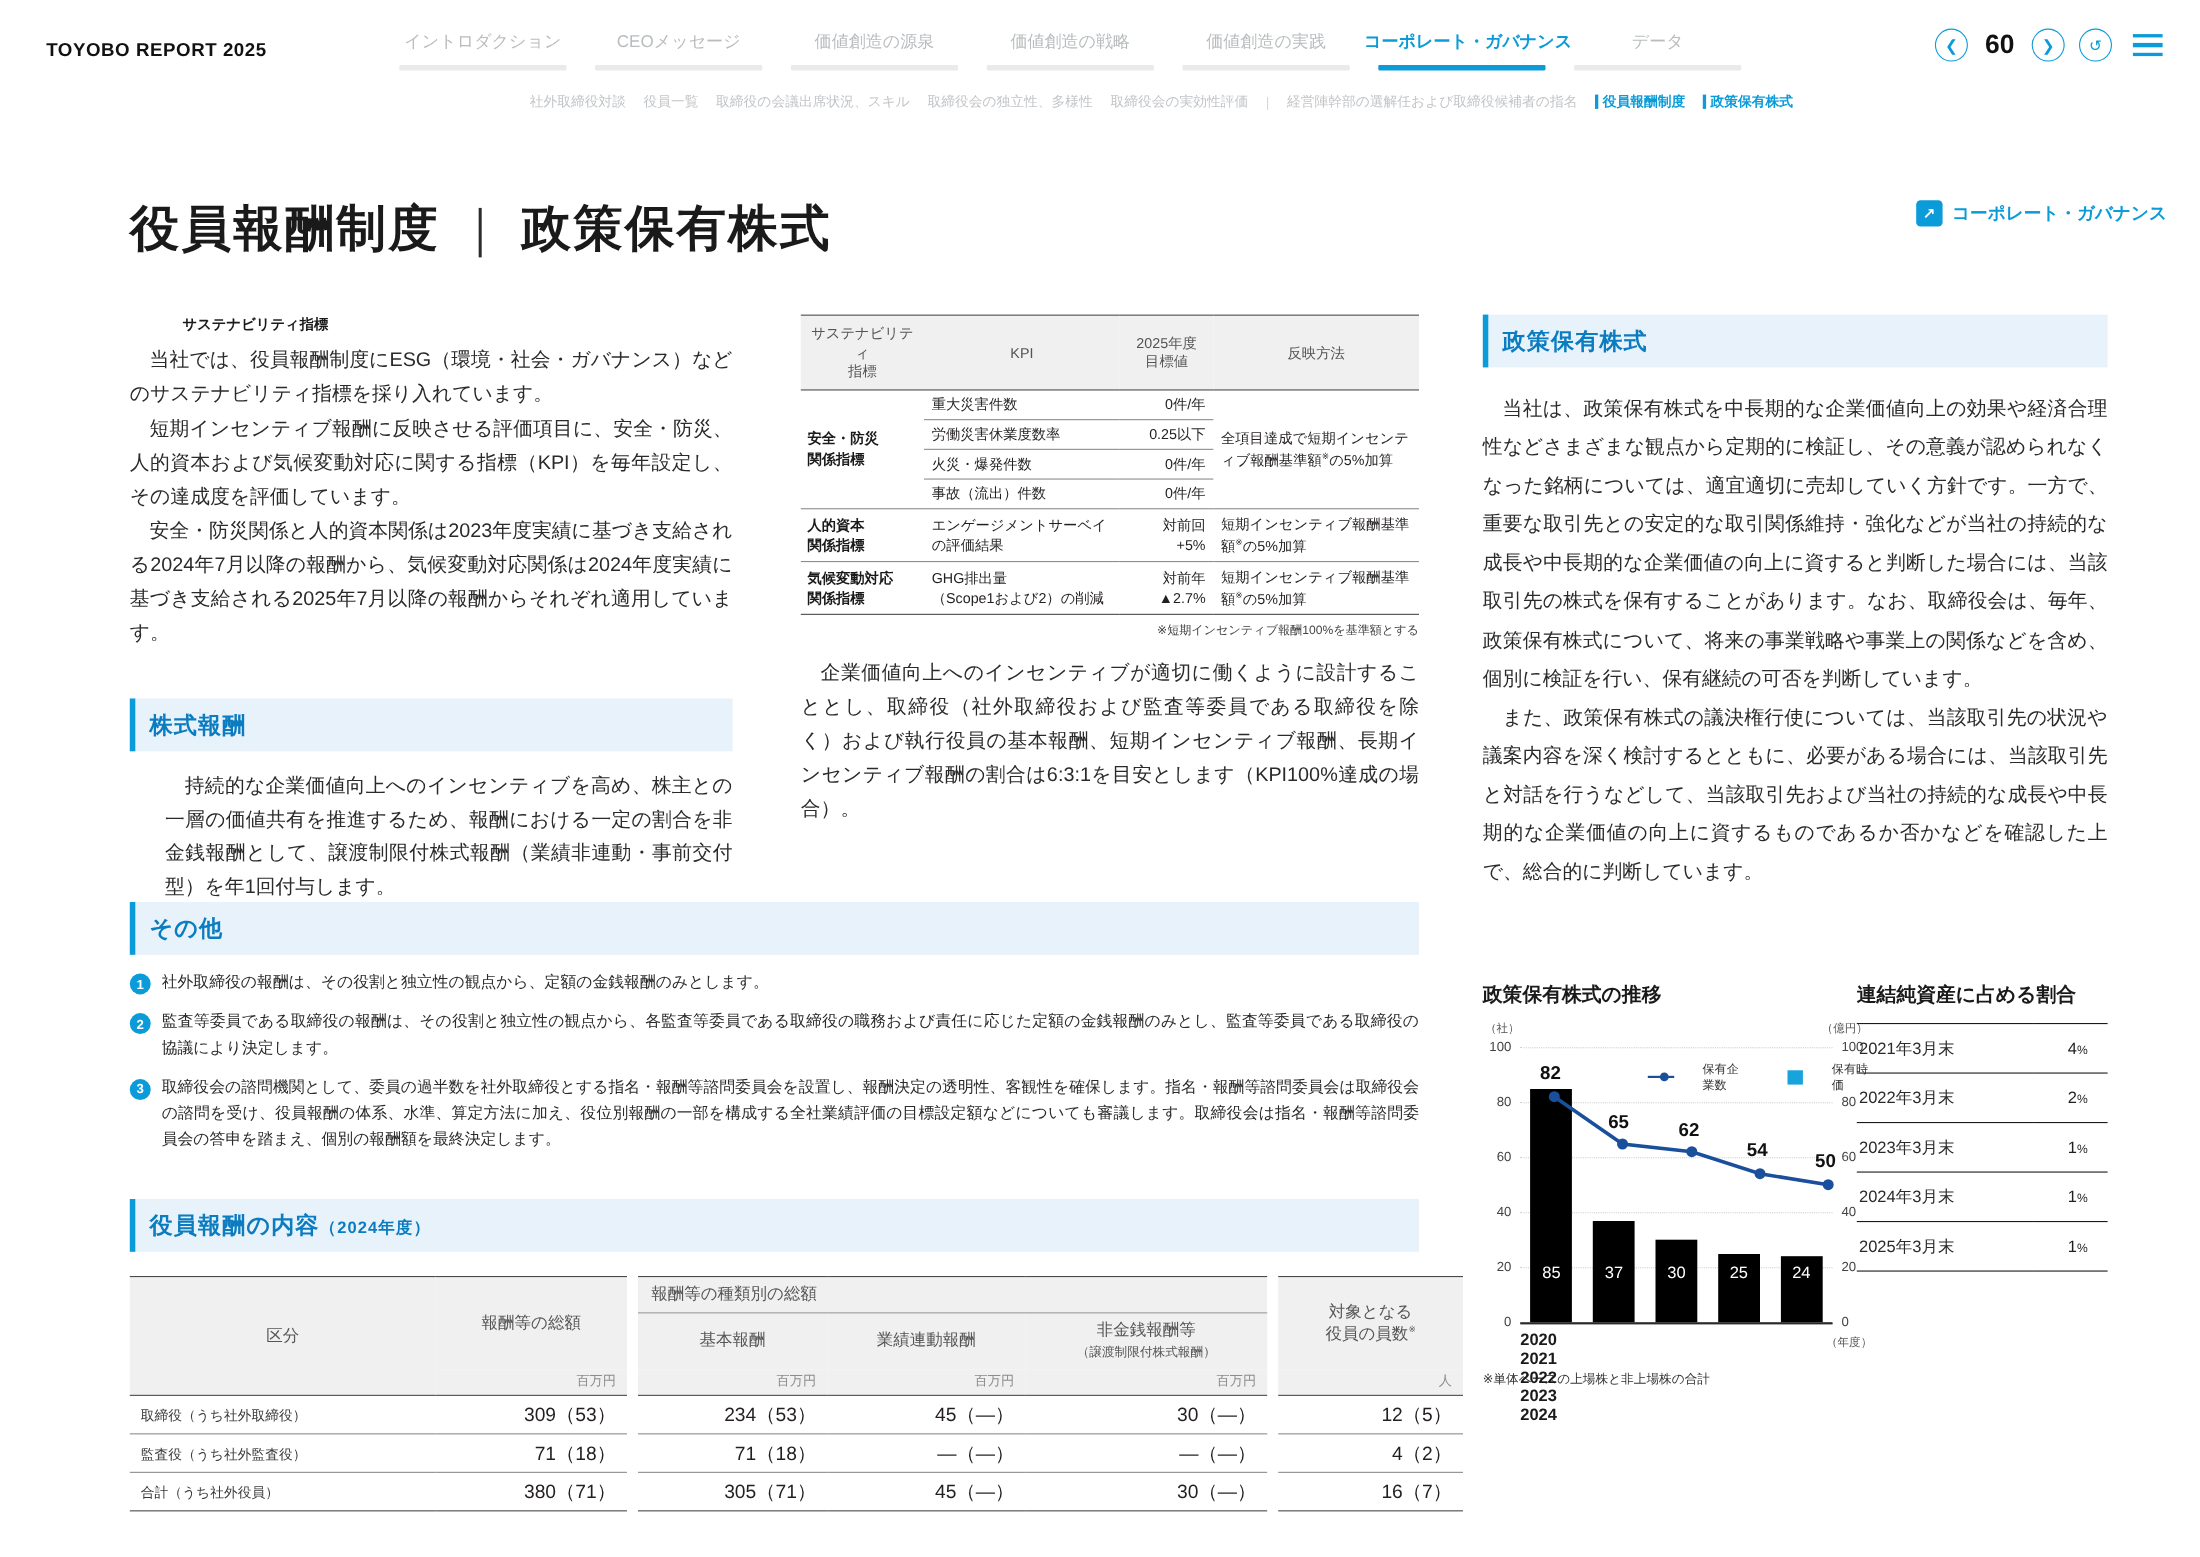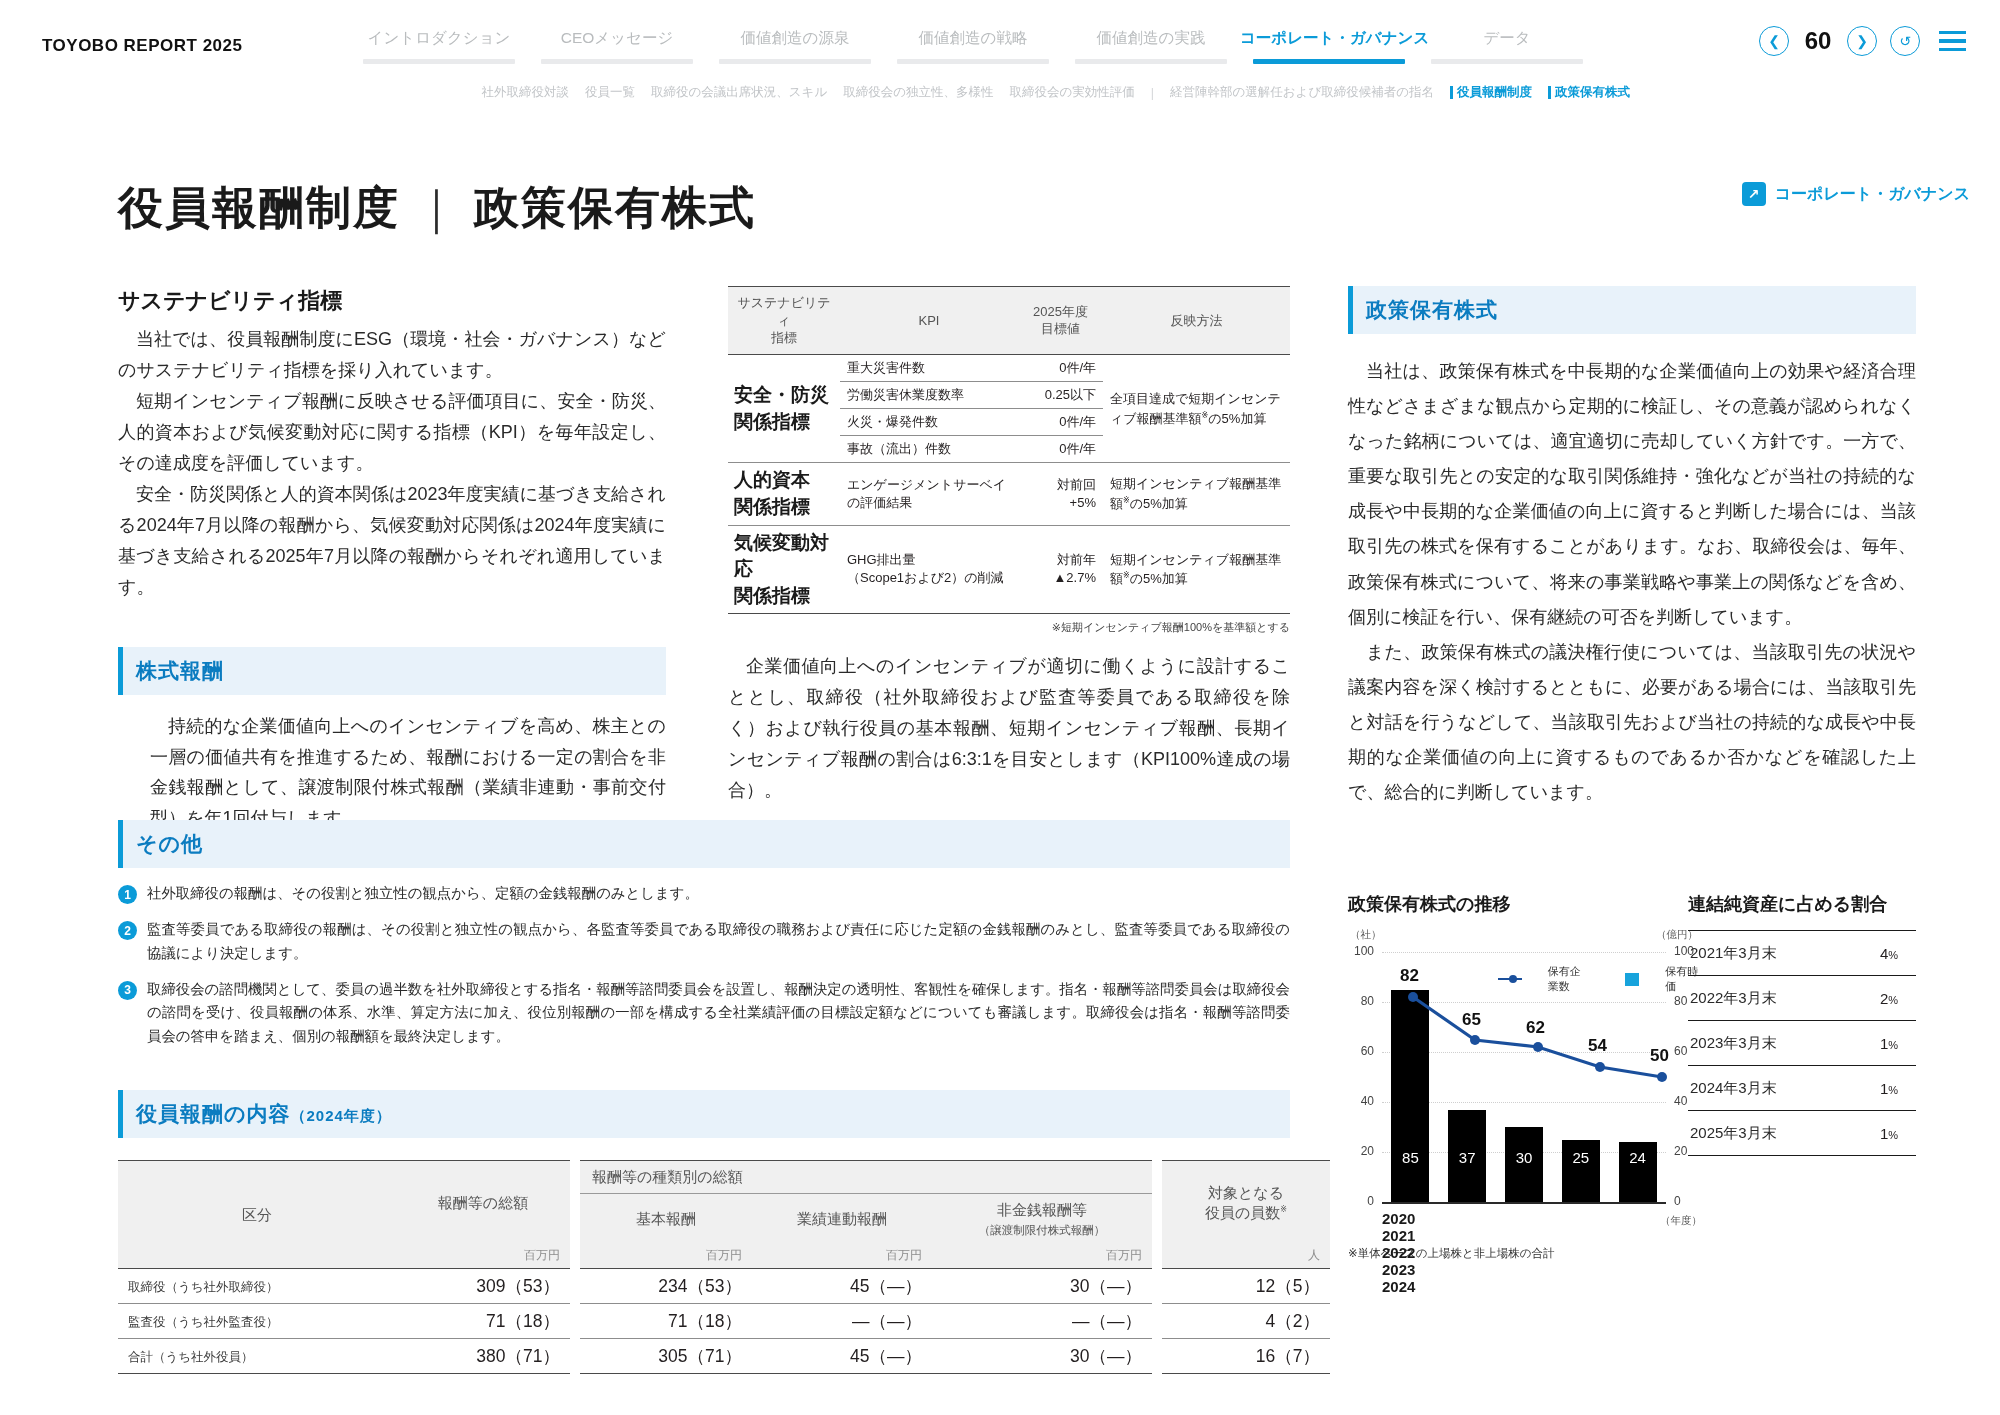--- a/index.html
+++ b/index.html
@@ -59,21 +59,21 @@
   .chaptag .sq {
     width: 24px; height: 24px; border-radius: 4px; background: #0b9bd8;
     color: #fff; font-size: 14px; display: flex; align-items: center; justify-content: center;
   }
 
   
   .colA { position: absolute; left: 118px; top: 286px; width: 548px; }
   .colB { position: absolute; left: 728px; top: 286px; width: 562px; }
   .colC { position: absolute; left: 1348px; top: 286px; width: 568px; }
 
-  .smallhead { font-size: 22px; font-weight: 700; color: #1a1a1a; margin-bottom: 8px; }
+  .smallhead { font-size: 13px; font-weight: 700; color: #1a1a1a; margin-bottom: 8px; margin-left: 48px; }
   .bodytext { font-size: 18px; line-height: 1.72; color: #2a2a2a; text-align: justify; }
   .bodytext p { text-indent: 1em; margin: 0; }
 
   .bluebar {
     background: #e8f2fa; height: 48px; display: flex; align-items: center;
     padding-left: 18px; position: relative;
   }
   .bluebar::before {
     content: ""; position: absolute; left: 0; top: 0; bottom: 0; width: 5px; background: #0b9bd8;
   }
@@ -83,21 +83,21 @@
   
   table.kpi { border-collapse: collapse; width: 562px; font-size: 13px; }
   table.kpi th {
     background: #f0f0f0; color: #555; font-weight: 400; font-size: 13px;
     padding: 7px 4px; text-align: center; line-height: 1.35;
     border-top: 1.6px solid #4a4a4a; border-bottom: 1.6px solid #4a4a4a;
   }
   table.kpi td {
     padding: 4px 7px; border-bottom: 1px solid #8d8d8d; line-height: 1.4; vertical-align: middle;
   }
-  table.kpi td.cat { font-weight: 700; color: #1a1a1a; font-size: 19px; padding-left: 6px; }
+  table.kpi td.cat { font-weight: 700; color: #1a1a1a; font-size: 13px; padding-left: 6px; }
   table.kpi td.num { text-align: right; white-space: nowrap; }
   table.kpi tr.lastrow td { border-bottom: 1.6px solid #4a4a4a; }
   .kpinote { font-size: 11px; color: #444; text-align: right; margin-top: 6px; }
   .sup { font-size: 8px; vertical-align: super; }
 
   
   .numlist { margin-top: 14px; }
   .numrow { display: flex; gap: 10px; margin-bottom: 13px; align-items: flex-start; }
   .numbadge {
     flex: 0 0 auto; width: 19px; height: 19px; border-radius: 50%;

